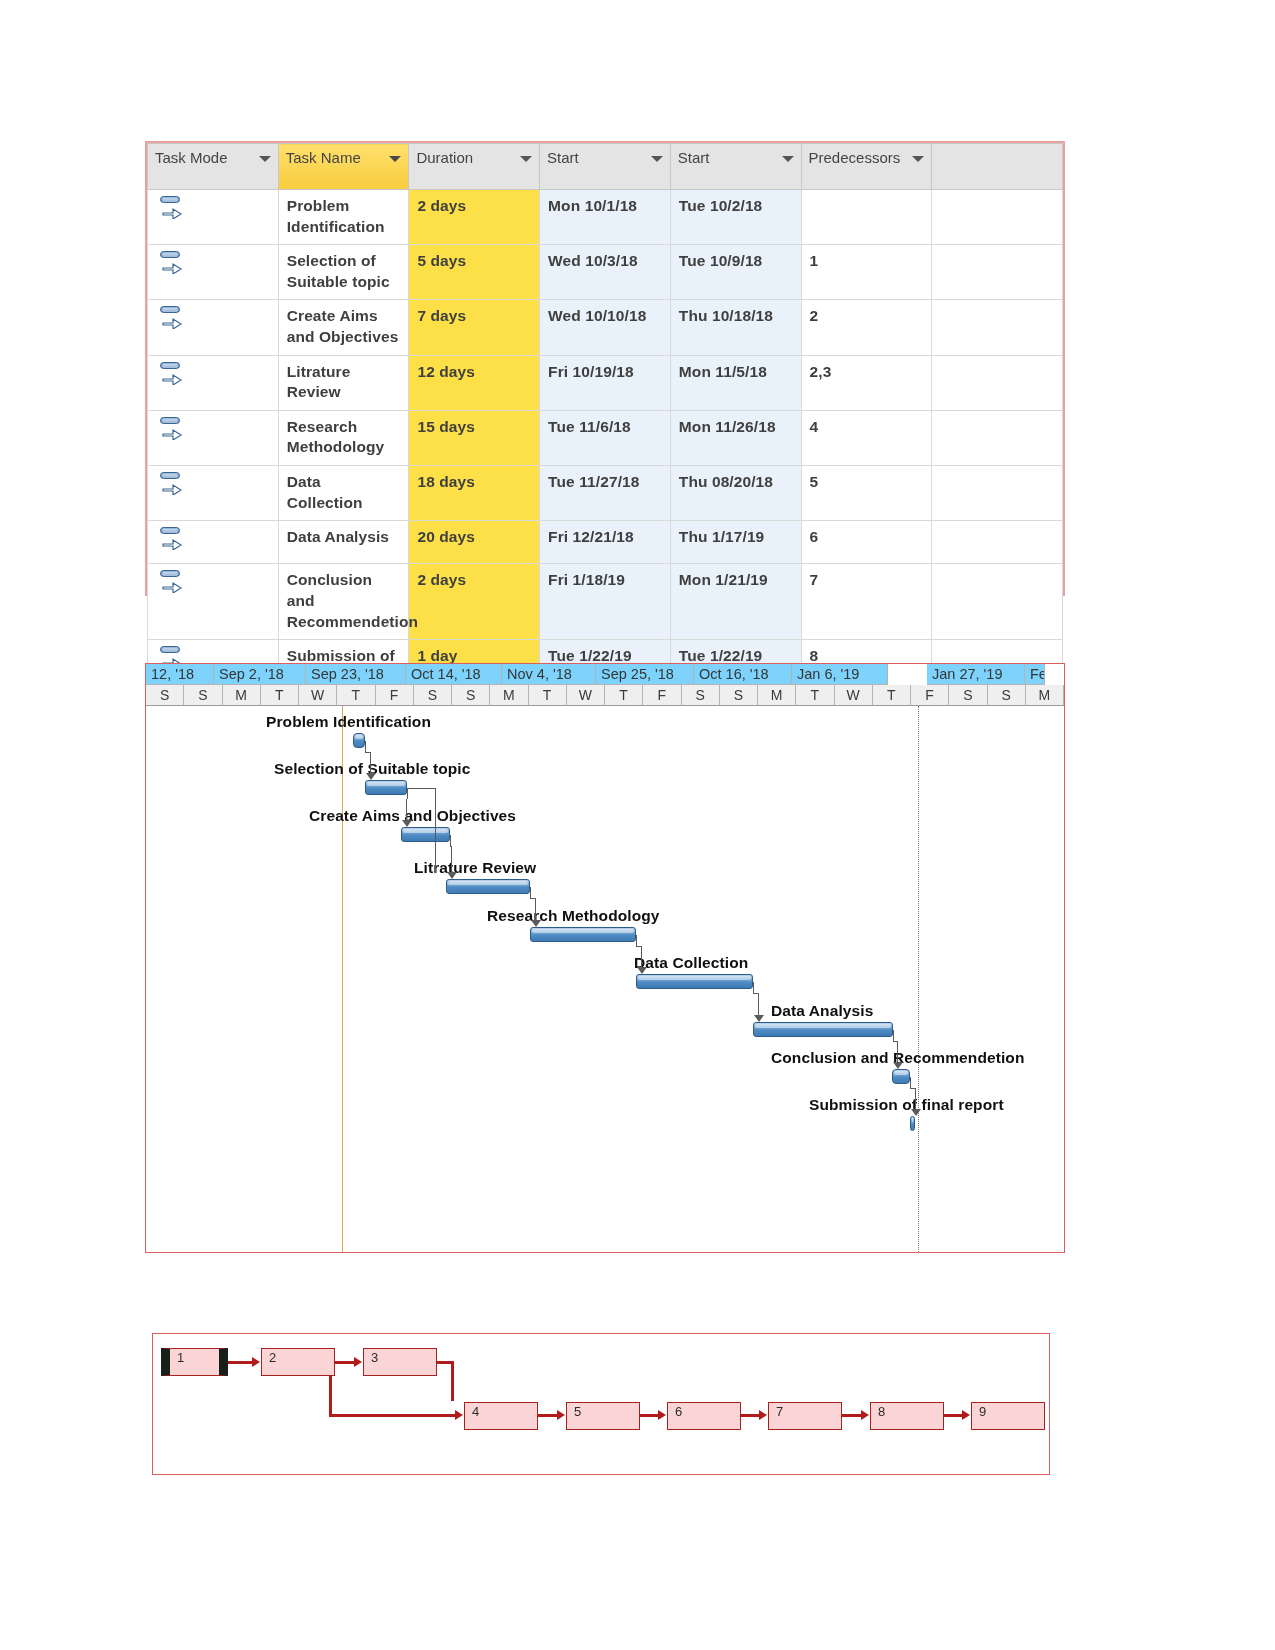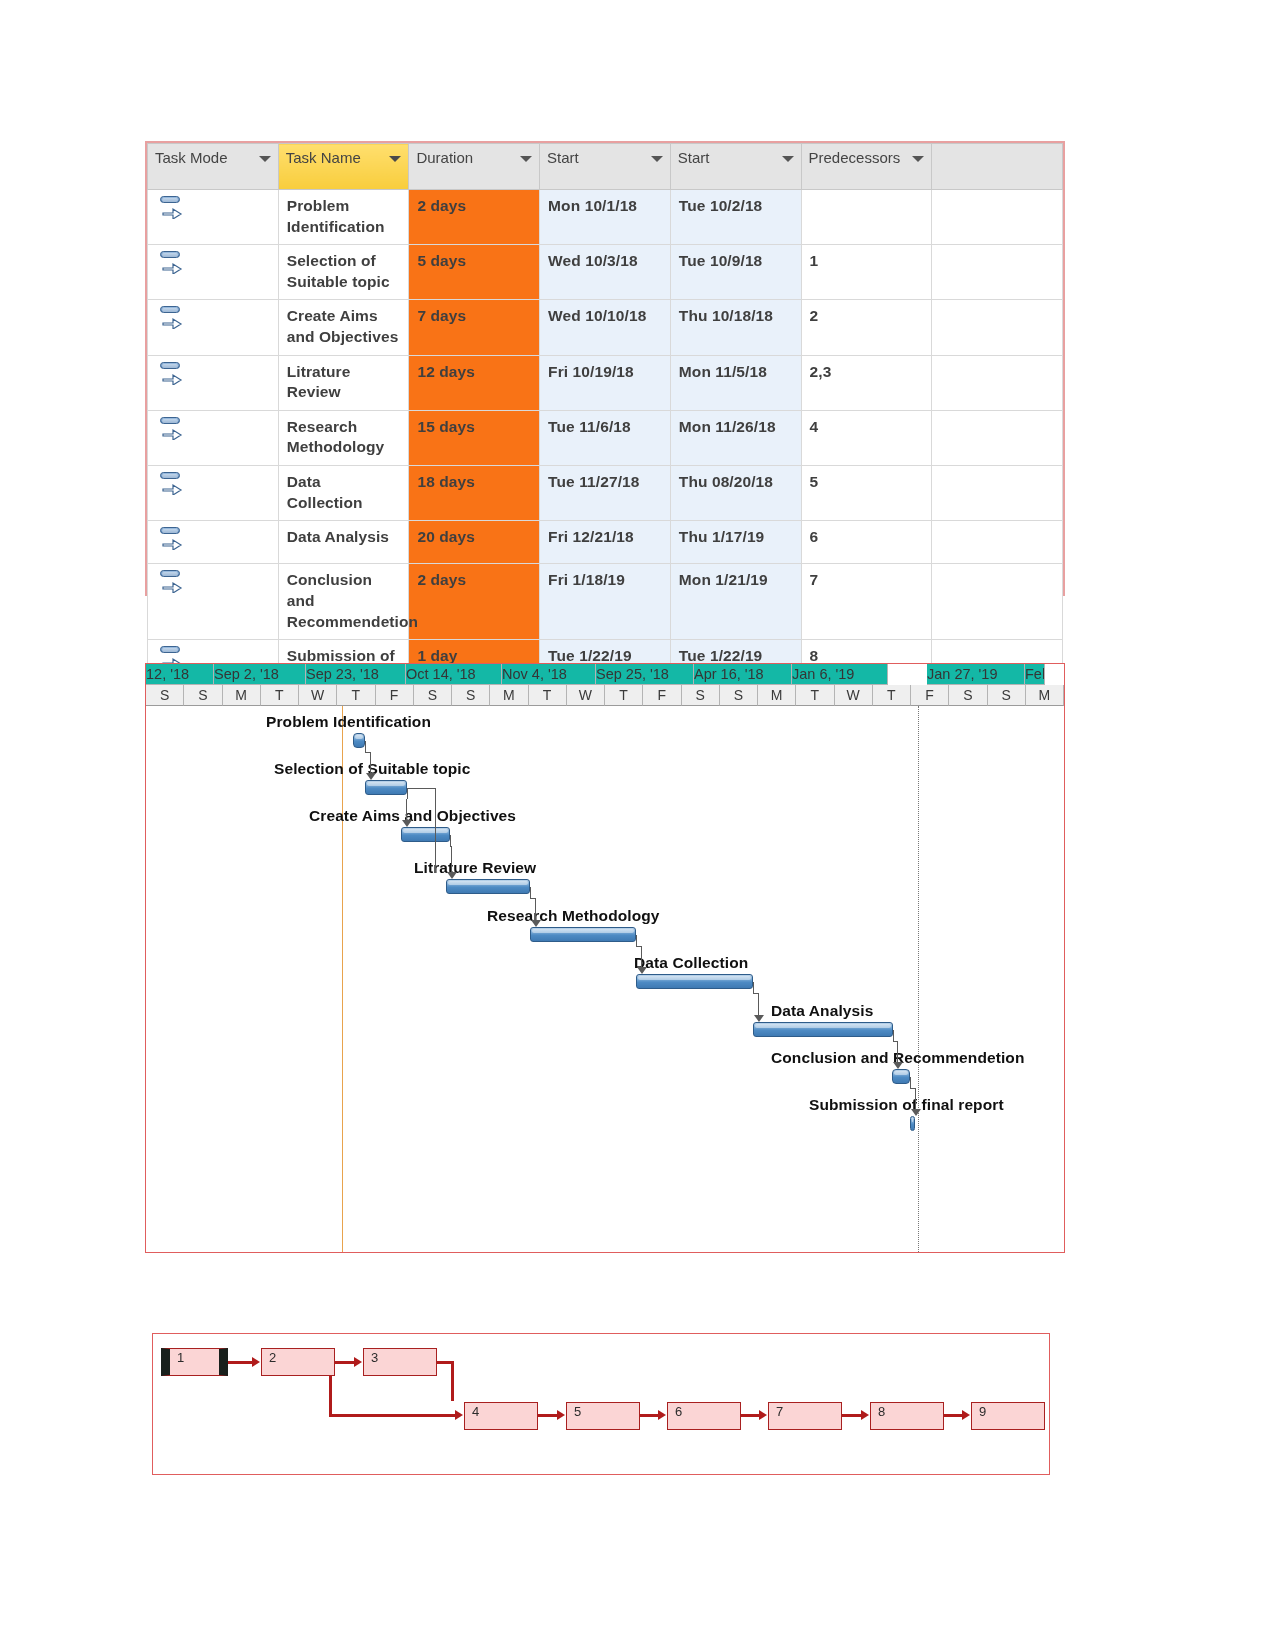--- a/index.html
+++ b/index.html
@@ -46,21 +46,21 @@
     padding:6px 8px 7px 8px;
     vertical-align:top;
     height:43px;
     line-height:1.33;
     font-weight:600;
     color:#3f3f3f;
     letter-spacing:.1px;
   }
   td.c-mode{ width:92px; background:#ffffff; padding:4px 6px;}
   td.c-name{ width:255px; background:#ffffff; padding-left:18px;}
-  td.c-dur { width:122px; background:#f97316;}
+  td.c-dur { width:122px; background:#fde047;}
   td.c-start{ width:140px; background:#e9f1fa;}
   td.c-fin { width:141px; background:#e9f1fa;}
   td.c-pred{ width:155px; background:#ffffff; font-weight:500;}
   td.c-last{ background:#ffffff;}
 
   th .fcaret{
     position:absolute; right:7px; top:12px;
     width:0;height:0;
     border-left:6px solid transparent;
     border-right:6px solid transparent;
@@ -83,24 +83,25 @@
     position:absolute; left:145px; top:663px; width:920px; height:590px;
     border:1.5px solid #e05d5d;
     background:#ffffff;
     overflow:hidden;
   }
   #gantt-head{ position:absolute; left:0; top:0; width:100%; }
   .g-row{ display:flex; height:21px; }
   .g-row.months .cell{
     border-right:1px solid #b4b4b4;
     border-bottom:1px solid #b4b4b4;
-    background:#14b8a6;
+    background:#7dd3fc;
     font-size:14.5px;
     color:#353535;
     line-height:21px;
+    padding-left:5px;
     overflow:hidden;
     white-space:nowrap;
   }
   .g-row.days .cell{
     border-right:1px solid #b4b4b4;
     border-bottom:1px solid #9b9b9b;
     background:#efefef;
     font-size:14px;
     color:#3a3a3a;
     line-height:20px;
@@ -363,21 +364,21 @@
 
 <div id="gantt">
   <div id="gantt-head">
     <div class="g-row months" id="g-months">
         <div class="cell" style="width: 68px;">12, '18</div>
         <div class="cell" style="width: 92px;">Sep 2, '18</div>
         <div class="cell" style="width: 100px;">Sep 23, '18</div>
         <div class="cell" style="width: 96px;">Oct 14, '18</div>
         <div class="cell" style="width: 94px;">Nov 4, '18</div>
         <div class="cell" style="width: 98px;">Sep 25, '18</div>
-        <div class="cell" style="width: 98px;">Apr 16, '18</div>
+        <div class="cell" style="width: 98px;">Oct 16, '18</div>
         <div class="cell" style="width: 96px;">Jan 6, '19</div>
         <div class="cell" style="width: 98px; margin-left: 39px;">Jan 27, '19</div>
         <div class="cell" style="width: 20px;">Feb</div>
       </div>
     <div class="g-row days" id="g-days">
         <div class="cell" style="width: 38.3px;">S</div>
         <div class="cell" style="width: 38.3px;">S</div>
         <div class="cell" style="width: 38.3px;">M</div>
         <div class="cell" style="width: 38.3px;">T</div>
         <div class="cell" style="width: 38.3px;">W</div>

